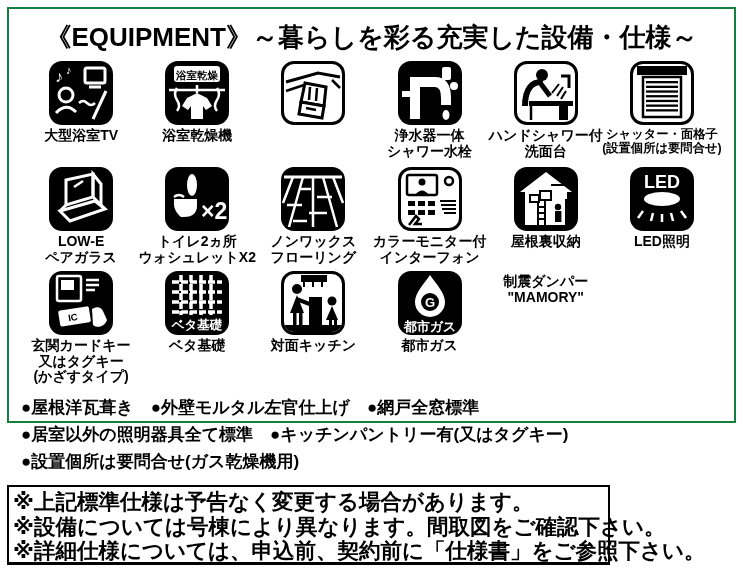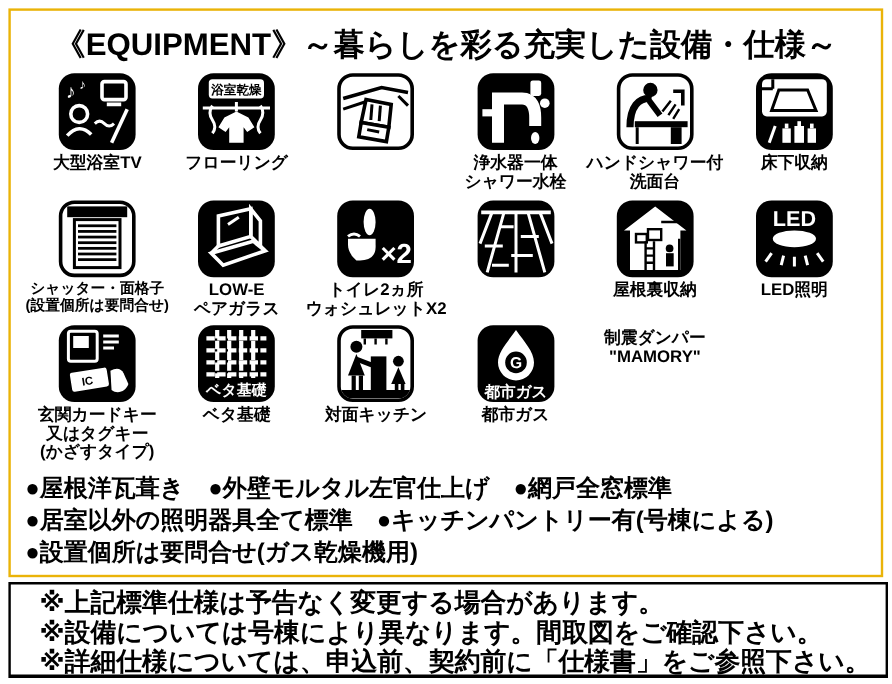--- a/index.html
+++ b/index.html
@@ -1,36 +1,36 @@
 <!DOCTYPE html>
 <html><head>
 <meta charset="utf-8">
 <style>
   html,body{margin:0;padding:0;background:#fff;}
   .page{position:relative;width:743px;height:570px;background:#fff;
         font-family:"Liberation Sans","DejaVu Sans",sans-serif;color:#000;}
-  .panel{position:absolute;left:7px;top:7px;width:729px;height:474px;
-         border:2px solid #eab308;box-sizing:border-box;background:#fff;}
+  .panel{position:absolute;left:7px;top:7px;width:729px;height:416px;
+         border:2px solid #15803d;box-sizing:border-box;background:#fff;}
   .title{margin-top:11px;text-align:center;font-size:26px;font-weight:bold;
          letter-spacing:0px;white-space:nowrap;}
   .grid{display:grid;grid-template-columns:repeat(6,1fr);
         grid-template-rows:106px 104px 118px;margin:6px 14px 0 14px;}
   .cell{display:flex;flex-direction:column;align-items:center;}
   .icon{width:64px;height:64px;border-radius:13px;background:#000;
         overflow:hidden;flex:0 0 auto;}
   .icon.light{background:#fff;border:3px solid #000;box-sizing:border-box;}
   .icon svg{display:block;width:100%;height:100%;}
   .icon text{font-family:"Liberation Sans","DejaVu Sans",sans-serif;}
   .cell-label{margin-top:3px;font-size:14px;font-weight:bold;line-height:1.12;
         text-align:center;white-space:pre-line;width:128px;margin-left:-6px;margin-right:-6px;}
   .cell-label.lbl-sm{font-size:12.3px;}
-  .features{margin:5px 0 0 12px;font-size:20px;font-weight:bold;line-height:27px;}
-  .notes{position:absolute;left:7px;top:485px;width:733px;height:80px;
+  .features{margin:5px 0 0 12px;font-size:17px;font-weight:bold;line-height:27px;}
+  .notes{position:absolute;left:7px;top:485px;width:603px;height:80px;
          border:2px solid #000;border-bottom-width:3px;box-sizing:border-box;
-         padding:3px 24px;background:#fff;}
+         padding:3px 4px;background:#fff;}
   .note-line{font-size:21.5px;font-weight:bold;line-height:24.5px;white-space:nowrap;}
 </style>
 </head>
 <body>
 
 <div class="page">
   <div class="panel">
 
     <div class="title">《EQUIPMENT》～暮らしを彩る充実した設備・仕様～</div>
 
@@ -57,21 +57,21 @@
           <svg viewBox="0 0 64 64">
             <rect x="9" y="5" width="46" height="16" rx="3" fill="#fff"></rect>
             <text x="32" y="17.5" text-anchor="middle" font-size="10.5" font-weight="bold" fill="#000">浴室乾燥</text>
             <path d="M4,29 h56" stroke="#fff" stroke-width="2.5"></path>
             <path d="M12,27 q-4,6 0,12 q4,6 0,11" fill="none" stroke="#fff" stroke-width="2.5"></path>
             <path d="M52,27 q4,6 0,12 q-4,6 0,11" fill="none" stroke="#fff" stroke-width="2.5"></path>
             <path d="M32,24 v8" stroke="#fff" stroke-width="2.5"></path>
             <polygon points="32,32 22,37 17,45 23,49 26,45 26,58 38,58 38,45 41,49 47,45 42,37" fill="#fff"></polygon>
           </svg>
         </div>
-        <div class="cell-label">フローリング</div>
+        <div class="cell-label">浴室乾燥機</div>
       </div>
 
       <div class="cell">
         <div class="icon light">
           <svg viewBox="0 0 58 58">
             <path d="M2,18 L34,9 L56,13" fill="none" stroke="#000" stroke-width="3"></path>
             <path d="M2,27 L20,21" fill="none" stroke="#000" stroke-width="2.5"></path>
             <path d="M48,16 L56,24" fill="none" stroke="#000" stroke-width="2.5"></path>
             <polygon points="21,19 42,23 40,42 17,38" fill="#fff" stroke="#000" stroke-width="3"></polygon>
             <line x1="26" y1="23" x2="25" y2="36" stroke="#000" stroke-width="2.5"></line>
@@ -106,39 +106,20 @@
             <path d="M44,12 h8 v12" fill="none" stroke="#000" stroke-width="3"></path>
             <rect x="12" y="37" width="44" height="5" fill="#000"></rect>
             <rect x="42" y="42" width="9" height="14" fill="#000"></rect>
             <path d="M14,42 v14" stroke="#000" stroke-width="2.5"></path>
           </svg>
         </div>
         <div class="cell-label">ハンドシャワー付
 洗面台</div>
       </div>
 
-      <div class="cell">
-        <div class="icon">
-          <svg viewBox="0 0 64 64">
-            <rect x="5" y="5" width="54" height="31" rx="4" fill="#fff"></rect>
-            <path d="M5,13 h9 M14,5 v8" stroke="#000" stroke-width="2.5"></path>
-            <polygon points="19,14 43,14 50,31 13,31" fill="#fff" stroke="#000" stroke-width="2.5"></polygon>
-            <path d="M16,44 l-5,14" stroke="#fff" stroke-width="2.5"></path>
-            <g fill="#fff">
-              <rect x="22" y="46" width="7" height="12"></rect>
-                <rect x="24" y="42" width="3" height="4"></rect>
-              <rect x="32" y="44" width="8" height="14"></rect>
-                <rect x="34.5" y="40" width="3" height="4"></rect>
-              <rect x="43" y="46" width="7" height="12"></rect>
-                <rect x="45" y="42" width="3" height="4"></rect>
-            </g>
-          </svg>
-        </div>
-        <div class="cell-label">床下収納</div>
-      </div>
 
       <div class="cell">
         <div class="icon light">
           <svg viewBox="0 0 58 58">
             <rect x="4" y="2" width="50" height="9" fill="#000"></rect>
             <rect x="10" y="13" width="38" height="40" fill="none" stroke="#000" stroke-width="2.5"></rect>
             <g fill="#000">
               <rect x="13" y="17" width="32" height="2.3"></rect>
                 <rect x="13" y="21.7" width="32" height="2.3"></rect>
               <rect x="13" y="26.4" width="32" height="2.3"></rect>
@@ -182,22 +163,46 @@
 
       <div class="cell">
         <div class="icon">
           <svg viewBox="0 0 64 64">
             <path d="M3,10 h58" stroke="#fff" stroke-width="3"></path>
             <path d="M32,10 V60" stroke="#fff" stroke-width="2.5"></path>
             <path d="M22,10 L8,60 M42,10 L56,60 M12,10 L2,36 M52,10 L62,36" stroke="#fff" stroke-width="2.5"></path>
             <path d="M18,22 h12 M36,30 h15 M6,38 h15 M28,46 h18 M12,54 h14" stroke="#fff" stroke-width="2.5"></path>
           </svg>
         </div>
-      </div>
-
+        <div class="cell-label">ノンワックス
+フローリング</div>
+      </div>
+
+      <div class="cell">
+        <div class="icon light">
+          <svg viewBox="0 0 58 58">
+            <rect x="6" y="5" width="30" height="20" rx="2" fill="none" stroke="#000" stroke-width="2.5"></rect>
+            <circle cx="21" cy="12" r="3.5" fill="#000"></circle>
+            <path d="M14,25 q7,-9 14,0 z" fill="#000"></path>
+            <circle cx="48" cy="11" r="4" fill="none" stroke="#000" stroke-width="2.5"></circle>
+            <g fill="#000">
+              <rect x="7" y="31" width="7" height="5"></rect>
+                <rect x="17" y="31" width="7" height="5"></rect>
+                <rect x="27" y="31" width="7" height="5"></rect>
+              <rect x="7" y="40" width="7" height="5"></rect>
+                <rect x="17" y="40" width="7" height="5"></rect>
+                <rect x="27" y="40" width="7" height="5"></rect>
+            </g>
+            <path d="M39,31 h16 M40,35 h15 M41,39 h14 M43,43 h12" stroke="#000" stroke-width="2"></path>
+            <path d="M8,55 l7,-9 3,3 -4,5 h7" fill="none" stroke="#000" stroke-width="2.5"></path>
+          </svg>
+        </div>
+        <div class="cell-label">カラーモニター付
+インターフォン</div>
+      </div>
 
       <div class="cell">
         <div class="icon">
           <svg viewBox="0 0 64 64">
             <polygon points="32,5 6,25 11,25 11,58 53,58 53,25 58,25" fill="#fff"></polygon>
             <rect x="16" y="28" width="9" height="7" fill="none" stroke="#000" stroke-width="2"></rect>
             <rect x="26" y="24" width="11" height="9" fill="none" stroke="#000" stroke-width="2"></rect>
             <path d="M37,18 h14" stroke="#000" stroke-width="2"></path>
             <path d="M24,34 V58 M31,34 V58 M24,40 h7 M24,46 h7 M24,52 h7" stroke="#000" stroke-width="2"></path>
             <circle cx="44" cy="40" r="3.2" fill="#000"></circle>
@@ -285,21 +290,21 @@
 
       <div class="cell">
         <div class="cell-label">制震ダンパー
 "MAMORY"</div>
       </div>
 
     </div>
 
     <div class="features">
       <div class="feature-line">●屋根洋瓦葺き　●外壁モルタル左官仕上げ　●網戸全窓標準</div>
-      <div class="feature-line">●居室以外の照明器具全て標準　●キッチンパントリー有(号棟による)</div>
+      <div class="feature-line">●居室以外の照明器具全て標準　●キッチンパントリー有(又はタグキー)</div>
       <div class="feature-line">●設置個所は要問合せ(ガス乾燥機用)</div>
     </div>
 
   </div>
 
   <div class="notes">
     <div class="note-line">※上記標準仕様は予告なく変更する場合があります。</div>
     <div class="note-line">※設備については号棟により異なります。間取図をご確認下さい。</div>
     <div class="note-line">※詳細仕様については、申込前、契約前に「仕様書」をご参照下さい。</div>
   </div>

